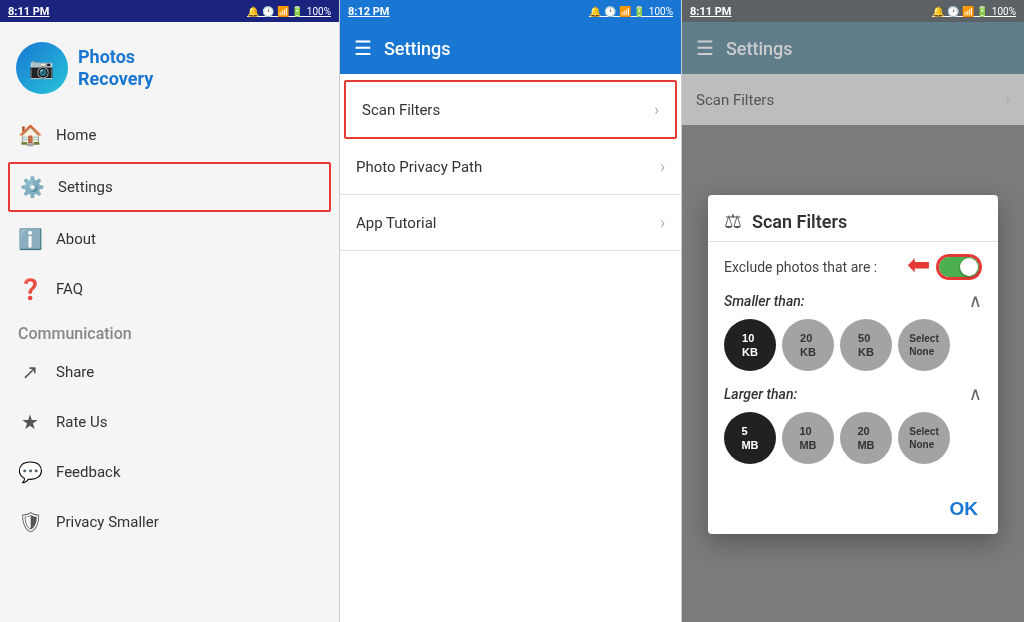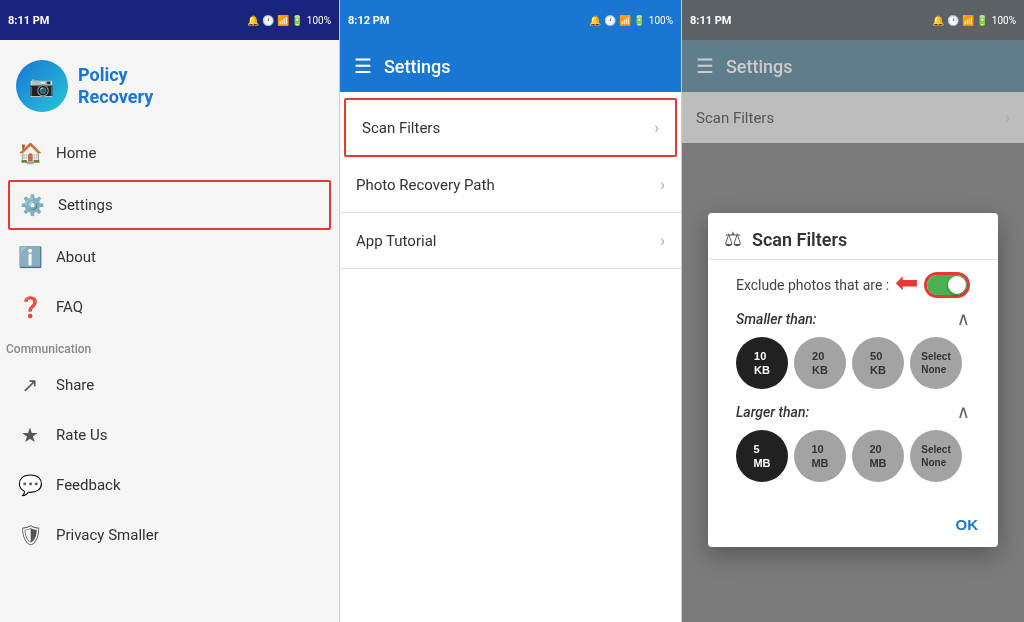--- a/index.html
+++ b/index.html
@@ -19,29 +19,30 @@
       position: relative;
       overflow: hidden;
     }
 
     .screen-1 { width: 340px; background: #f5f5f5; border-right: 1px solid #ccc; }
     .screen-2 { width: 342px; background: #14532d; border-right: 1px solid #ccc; }
     .screen-3 { width: 342px; background: #bdbdbd; }
 
     
     .status-bar {
-      height: 40px;
+      height: 22px;
       background: #1a237e;
       display: flex;
       align-items: center;
       justify-content: space-between;
       padding: 0 8px;
       font-size: 11px;
       color: white;
       flex-shrink: 0;
+      text-decoration: underline;
     }
     .status-bar .time { font-weight: bold; font-size: 11px; }
     .status-bar .icons { display: flex; gap: 3px; align-items: center; font-size: 10px; }
     .status-bar-blue { background: #1976d2; }
     .status-bar-gray { background: #5c6166; }
 
     
     .top-bar {
       height: 52px;
       background: #1976d2;
@@ -86,22 +87,22 @@
     }
     .nav-item .nav-icon { font-size: 20px; color: #555; width: 24px; text-align: center; }
     .nav-item-selected {
       border: 2.5px solid #e53935;
       border-radius: 2px;
       margin: 2px 8px;
       padding: 11px 10px;
     }
 
     .nav-section-label {
-      padding: 10px 18px 4px 6px;
-      font-size: 12px;
+      padding: 10px 18px 4px 18px;
+      font-size: 16px;
       color: #888;
       font-weight: 500;
       text-transform: none;
     }
 
     
     .settings-list { flex: 1; background: white; }
     .settings-item {
       display: flex;
       align-items: center;
@@ -134,21 +135,21 @@
     .dialog-header {
       padding: 14px 16px 8px 16px;
       display: flex;
       align-items: center;
       gap: 10px;
       border-bottom: 1px solid #e0e0e0;
     }
     .dialog-header-icon { font-size: 20px; color: #555; }
     .dialog-header-title { font-size: 18px; font-weight: 600; color: #333; }
 
-    .dialog-body { padding: 12px 28px; }
+    .dialog-body { padding: 12px 16px; }
     .dialog-row {
       display: flex;
       align-items: center;
       justify-content: space-between;
       margin-bottom: 10px;
     }
     .dialog-label { font-size: 14px; color: #444; }
 
     
     .toggle-container {
@@ -211,21 +212,21 @@
 
     .dialog-footer {
       padding: 6px 12px 10px 12px;
       display: flex;
       justify-content: flex-end;
     }
     .ok-btn {
       background: none;
       border: none;
       color: #1976d2;
-      font-size: 15px;
+      font-size: 19px;
       font-weight: 600;
       cursor: pointer;
       padding: 4px 8px;
     }
 
     
     .gray-settings-item {
       display: flex;
       align-items: center;
       justify-content: space-between;
@@ -244,21 +245,21 @@
 <div class="screen screen-1">
 
   <div class="status-bar">
     <span class="time">8:11 PM</span>
     <span class="icons">🔔 🕐 📶 🔋 100%</span>
   </div>
 
   <div class="logo-area">
     <div class="logo-circle">📷</div>
     <div class="logo-text">
-      <div>Policy</div>
+      <div>Photos</div>
       <div>Recovery</div>
     </div>
   </div>
 
   <div class="nav-menu">
 
     <div class="nav-item">
       <span class="nav-icon">🏠</span>
       <span>Home</span>
     </div>
@@ -318,21 +319,21 @@
   <div class="settings-list">
 
     <div style="border: 2.5px solid #e53935; margin: 6px 4px 0 4px; border-radius: 2px;">
       <div class="settings-item" style="border-bottom: none; margin: 0;">
         <span>Scan Filters</span>
         <span class="chevron">›</span>
       </div>
     </div>
 
     <div class="settings-item">
-      <span>Photo Recovery Path</span>
+      <span>Photo Privacy Path</span>
       <span class="chevron">›</span>
     </div>
 
     <div class="settings-item">
       <span>App Tutorial</span>
       <span class="chevron">›</span>
     </div>
   </div>
 </div>
 

